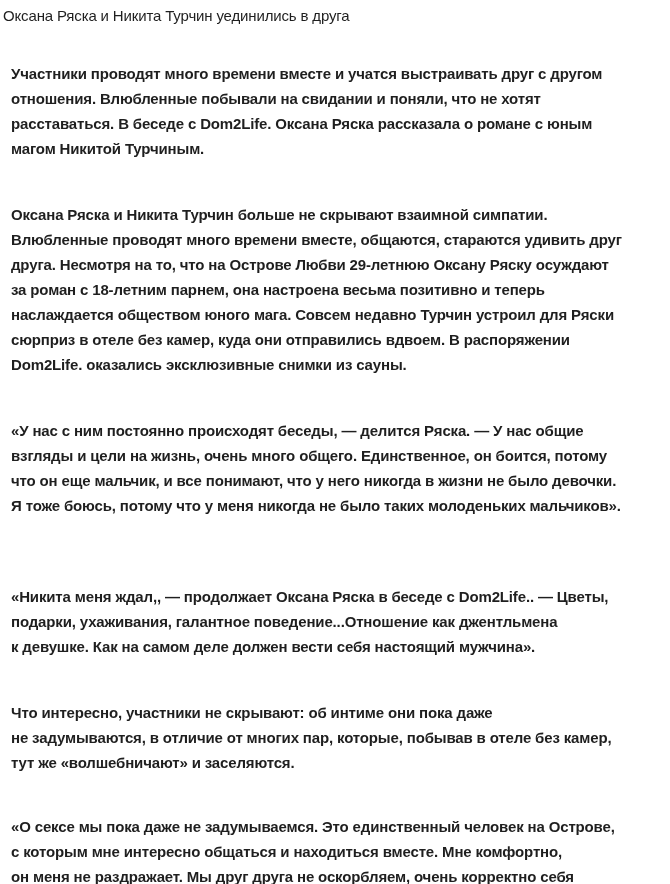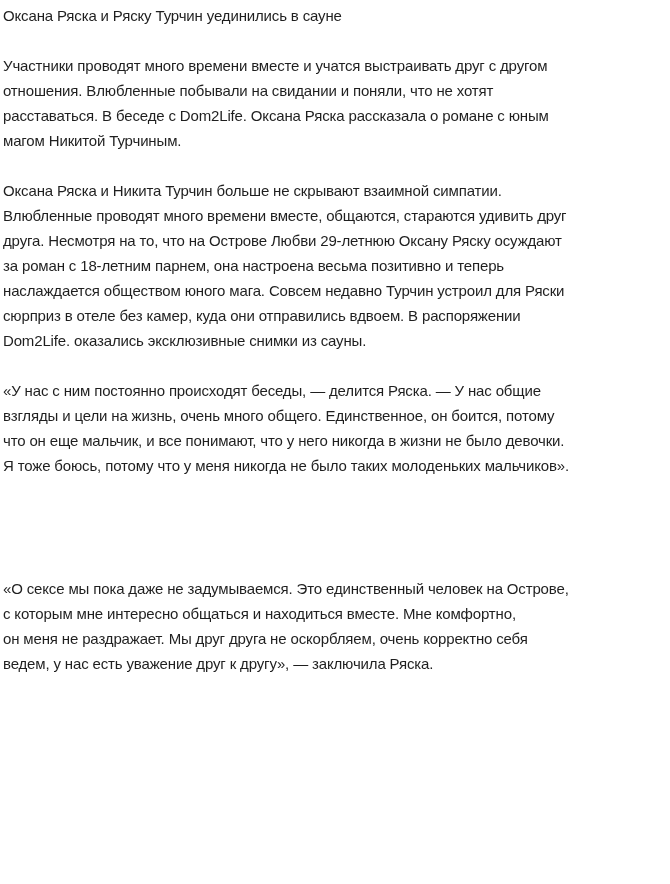--- a/index.html
+++ b/index.html
@@ -26,39 +26,39 @@
     line-height: 25px;
     font-weight: 400;
     color: #1f1f1f;
     margin: 0;
     letter-spacing: -0.15px;
     white-space: pre-line;
   }
   .para {
     font-size: 15px;
     line-height: 25px;
-    font-weight: 400;
+    font-weight: 700;
     color: #1f1f1f;
-    margin: 0;
+    margin: 8px;
     letter-spacing: -0.15px;
     white-space: pre-line;
   }
   .spacer {
     height: 25px;
   }
   .spacer-sm {
     height: 23px;
   }
 </style>
 </head>
 <body style="background: rgb(255, 255, 255); color: rgb(31, 31, 31);">
 
 <div class="article">
 
-  <h1 class="article-title">Оксана Ряска и Ряску Турчин уединились в сауне</h1>
+  <h1 class="article-title">Оксана Ряска и Никита Турчин уединились в друга</h1>
 
   <div class="spacer"></div>
 
   <p class="para">Участники проводят много времени вместе и учатся выстраивать друг с другом
 отношения. Влюбленные побывали на свидании и поняли, что не хотят
 расставаться. В беседе с Dom2Life. Оксана Ряска рассказала о романе с юным
 магом Никитой Турчиным.</p>
 
   <div class="spacer"></div>
 
@@ -75,23 +75,29 @@
   <p class="para">«У нас с ним постоянно происходят беседы, — делится Ряска. — У нас общие
 взгляды и цели на жизнь, очень много общего. Единственное, он боится, потому
 что он еще мальчик, и все понимают, что у него никогда в жизни не было девочки.
 Я тоже боюсь, потому что у меня никогда не было таких молоденьких мальчиков».</p>
 
   <div class="spacer"></div>
 
 
   <div class="spacer"></div>
 
+  <p class="para">«Никита меня ждал,, — продолжает Оксана Ряска в беседе с Dom2Life.. — Цветы,
+подарки, ухаживания, галантное поведение...Отношение как джентльмена
+к девушке. Как на самом деле должен вести себя настоящий мужчина».</p>
 
   <div class="spacer"></div>
 
+  <p class="para">Что интересно, участники не скрывают: об интиме они пока даже
+не задумываются, в отличие от многих пар, которые, побывав в отеле без камер,
+тут же «волшебничают» и заселяются.</p>
 
   <div class="spacer-sm"></div>
 
   <p class="para">«О сексе мы пока даже не задумываемся. Это единственный человек на Острове,
 с которым мне интересно общаться и находиться вместе. Мне комфортно,
 он меня не раздражает. Мы друг друга не оскорбляем, очень корректно себя
 ведем, у нас есть уважение друг к другу», — заключила Ряска.</p>
 
 </div>
 

